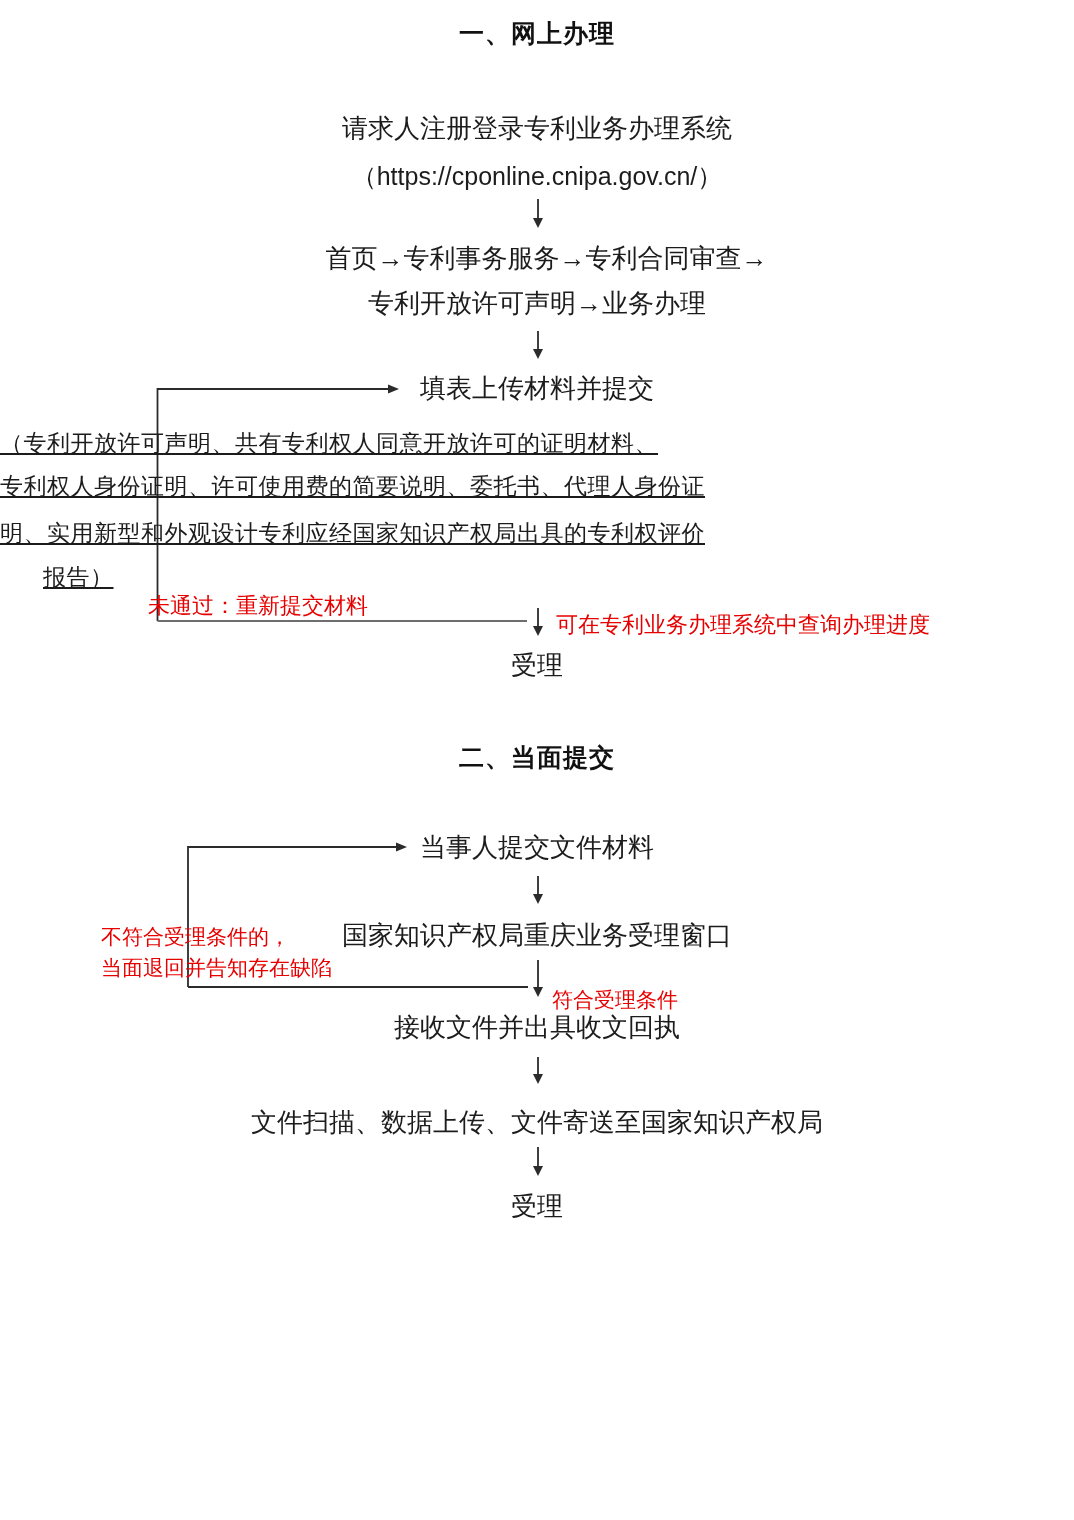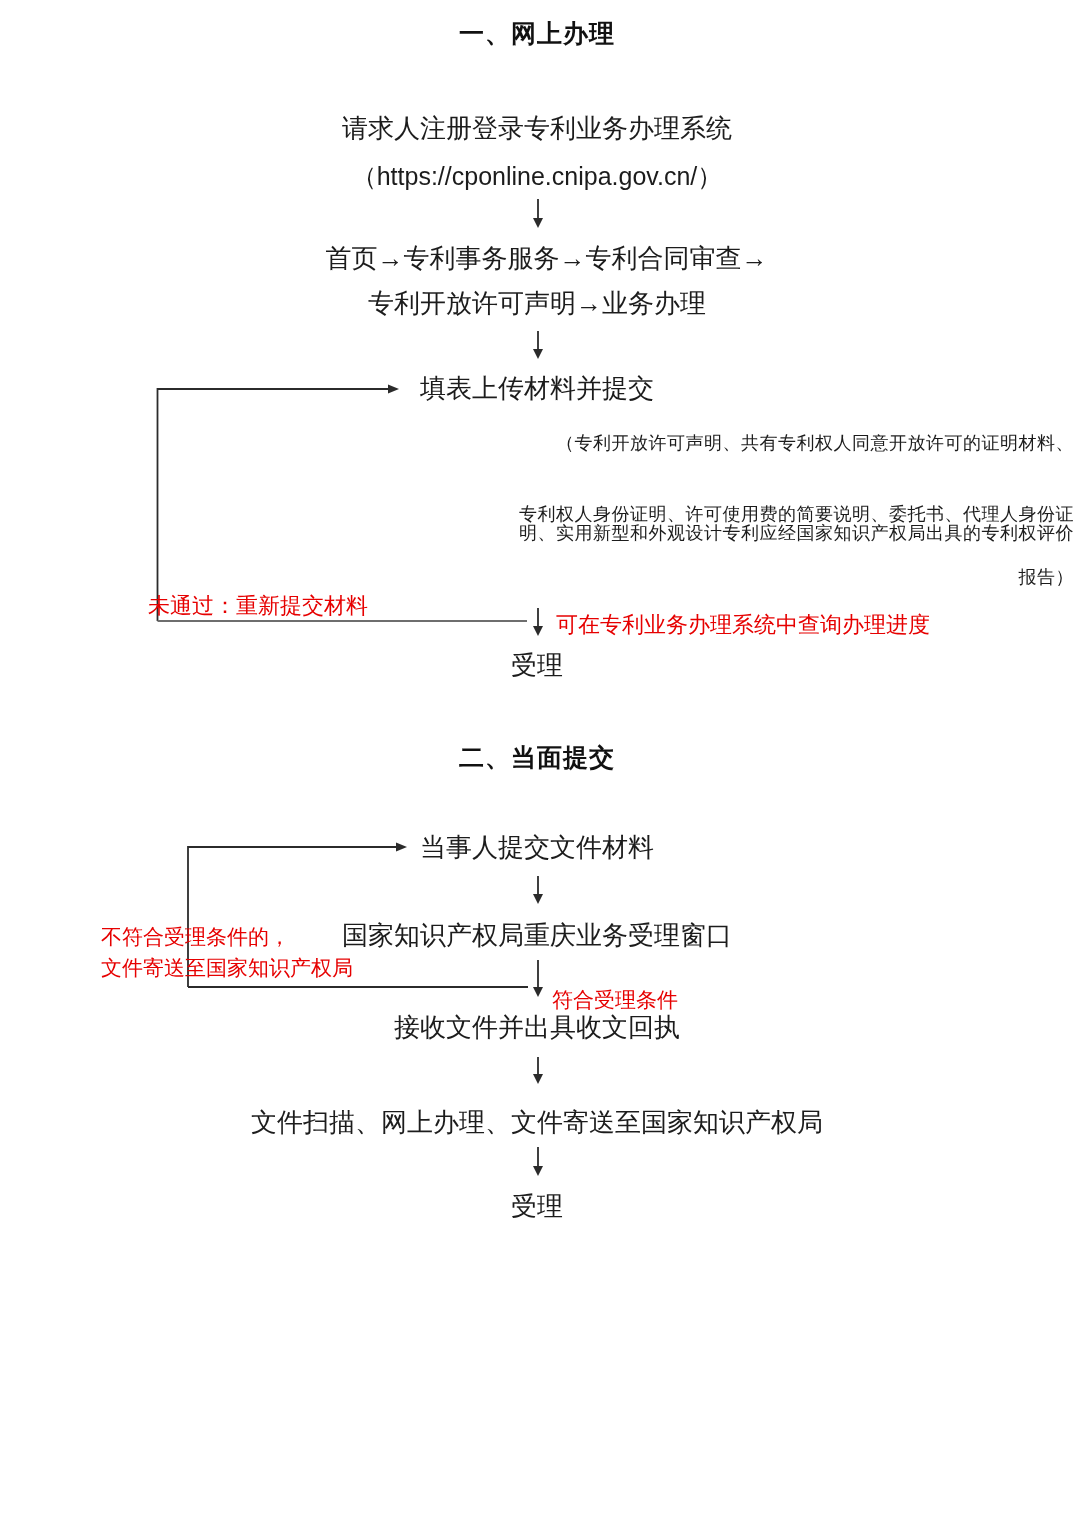--- a/index.html
+++ b/index.html
@@ -37,25 +37,26 @@
     line-height: 30px;
     color: #1c1c1c;
   }
   .node.url {
     font-size: 25px;
   }
   .note-line {
     position: absolute;
     left: 0;
     right: 0;
-    text-align: right;
-    font-size: 18px;
+    text-align: left;
+    font-size: 23px;
     line-height: 30px;
     color: #1c1c1c;
     letter-spacing: 0.5px;
+    text-decoration: underline;
   }
   .annotation {
     position: absolute;
     font-family: "DejaVu Serif", "Liberation Serif", serif;
     font-size: 21px;
     line-height: 24px;
     color: #e60000;
     white-space: nowrap;
   }
   .connector {
@@ -88,21 +89,21 @@
   <svg class="connector" style="left:150px;top:381px;" width="395" height="248" viewBox="0 0 395 248">
     <line x1="7.5" y1="8" x2="238" y2="8" stroke="#2b2b2b" stroke-width="1.8"></line>
     <polygon points="238,3.5 238,12.5 249,8" fill="#2b2b2b"></polygon>
     <line x1="7.5" y1="7" x2="7.5" y2="240" stroke="#2b2b2b" stroke-width="1.8"></line>
     <line x1="7.5" y1="240" x2="377" y2="240" stroke="#6e6e6e" stroke-width="2.2"></line>
   </svg>
 
   <div class="node" style="top:373px;">填表上传材料并提交</div>
 
   <div class="note-line" style="top:428px;">（专利开放许可声明、共有专利权人同意开放许可的证明材料、</div>
-  <div class="note-line" style="top:499px;padding-left:24px;">专利权人身份证明、许可使用费的简要说明、委托书、代理人身份证</div>
+  <div class="note-line" style="top:471px;">专利权人身份证明、许可使用费的简要说明、委托书、代理人身份证</div>
   <div class="note-line" style="top:518px;">明、实用新型和外观设计专利应经国家知识产权局出具的专利权评价</div>
   <div class="note-line" style="top:562px;margin-left:43px;">报告）</div>
 
   <div class="annotation" style="left:148px;top:594px;font-size:22px;">未通过：重新提交材料</div>
 
   <svg class="connector" style="left:530px;top:608px;" width="16" height="28" viewBox="0 0 16 28">
     <line x1="8" y1="0" x2="8" y2="20" stroke="#2b2b2b" stroke-width="1.8"></line>
     <polygon points="3,18 13,18 8,28" fill="#2b2b2b"></polygon>
   </svg>
 
@@ -122,37 +123,37 @@
   <div class="node" style="top:832px;">当事人提交文件材料</div>
 
   <svg class="connector" style="left:530px;top:876px;" width="16" height="28" viewBox="0 0 16 28">
     <line x1="8" y1="0" x2="8" y2="20" stroke="#2b2b2b" stroke-width="1.8"></line>
     <polygon points="3,18 13,18 8,28" fill="#2b2b2b"></polygon>
   </svg>
 
   <div class="node" style="top:920px;">国家知识产权局重庆业务受理窗口</div>
 
   <div class="annotation" style="left:101px;top:925px;">不符合受理条件的，</div>
-  <div class="annotation" style="left:101px;top:956px;">文件寄送至国家知识产权局</div>
+  <div class="annotation" style="left:101px;top:956px;">当面退回并告知存在缺陷</div>
 
   <svg class="connector" style="left:530px;top:960px;" width="16" height="37" viewBox="0 0 16 37">
     <line x1="8" y1="0" x2="8" y2="29" stroke="#2b2b2b" stroke-width="1.8"></line>
     <polygon points="3,27 13,27 8,37" fill="#2b2b2b"></polygon>
   </svg>
 
   <div class="annotation" style="left:552px;top:988px;font-size:21px;">符合受理条件</div>
 
   <div class="node" style="top:1012px;">接收文件并出具收文回执</div>
 
   <svg class="connector" style="left:530px;top:1057px;" width="16" height="27" viewBox="0 0 16 27">
     <line x1="8" y1="0" x2="8" y2="19" stroke="#2b2b2b" stroke-width="1.8"></line>
     <polygon points="3,17 13,17 8,27" fill="#2b2b2b"></polygon>
   </svg>
 
-  <div class="node" style="top:1107px;">文件扫描、网上办理、文件寄送至国家知识产权局</div>
+  <div class="node" style="top:1107px;">文件扫描、数据上传、文件寄送至国家知识产权局</div>
 
   <svg class="connector" style="left:530px;top:1147px;" width="16" height="29" viewBox="0 0 16 29">
     <line x1="8" y1="0" x2="8" y2="21" stroke="#2b2b2b" stroke-width="1.8"></line>
     <polygon points="3,19 13,19 8,29" fill="#2b2b2b"></polygon>
   </svg>
 
   <div class="node" style="top:1191px;">受理</div>
 
 </div>
 

